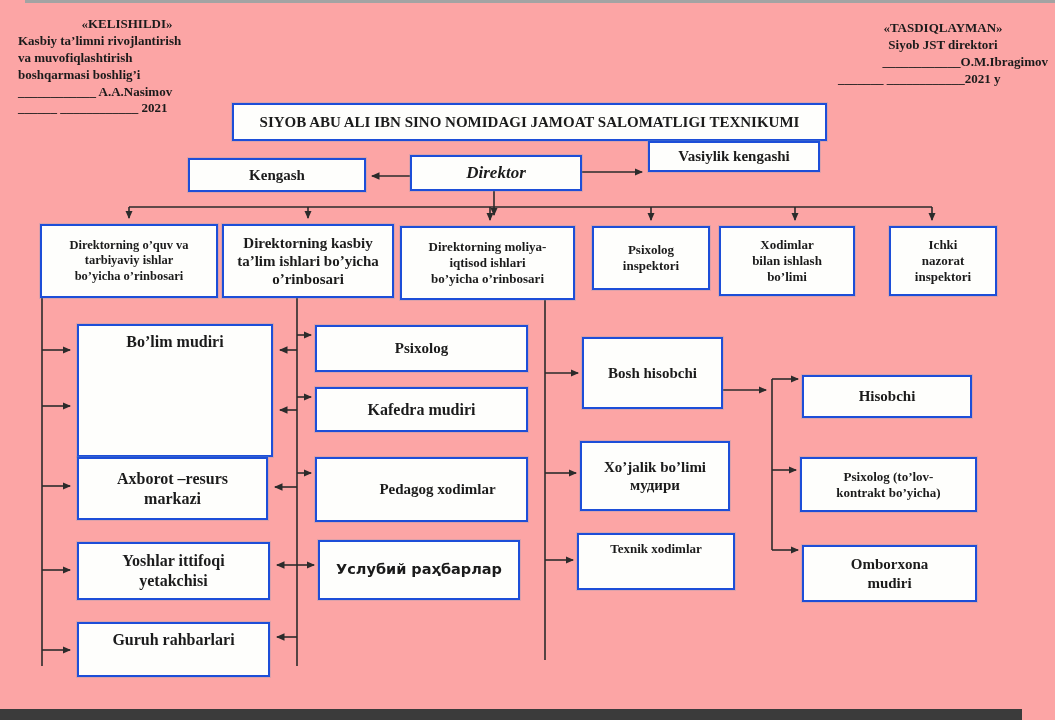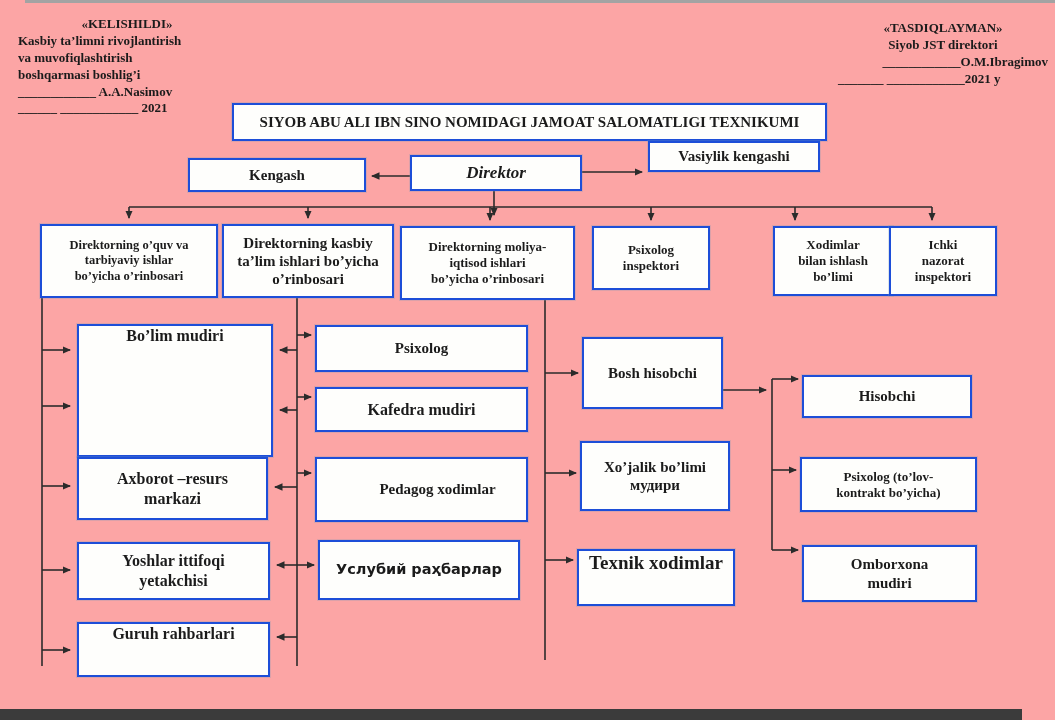--- a/index.html
+++ b/index.html
@@ -5,21 +5,21 @@
   html,body{margin:0;padding:0;}
   body{width:1055px;height:720px;position:relative;background:#ffffff;overflow:hidden;
        font-family:"Liberation Serif","DejaVu Serif",serif;}
   .stage{position:absolute;inset:0;background:#fca5a5;}
   .topline{position:absolute;left:25px;top:0;width:1030px;height:3px;background:#a3a3a3;}
   .bottombar{position:absolute;left:0;top:709px;width:1022px;height:11px;background:#3b3b3b;}
   .box{position:absolute;border:2px solid #1d4ed8;background:#fefefc;color:#1b1b1b;
        font-weight:700;display:flex;align-items:center;justify-content:center;
        text-align:center;white-space:pre-line;line-height:1.22;box-sizing:border-box;
        box-shadow:0 0 0 1px rgba(120,150,185,.25);}
-  .top-align{align-items:flex-start;padding-top:0;}
+  .top-align{align-items:flex-start;padding-top:6px;}
   .sans{font-family:"DejaVu Sans","Liberation Sans",sans-serif;}
   .approval{position:absolute;color:#1b1b1b;font-weight:700;font-size:13px;line-height:1.3;}
   .approval .c{text-align:center;}
   svg.wires{position:absolute;left:0;top:0;pointer-events:none;}
   .wire{stroke:#2b2b2b;stroke-width:1.6;fill:none;}
 </style>
 </head>
 <body>
 
 <div class="stage">
@@ -102,21 +102,21 @@
 tarbiyaviy ishlar
 bo’yicha o’rinbosari</div>
   <div class="box" style="left:222px;top:224px;width:172px;height:74px;font-size:15px;">Direktorning kasbiy
 ta’lim ishlari bo’yicha
 o’rinbosari</div>
   <div class="box" style="left:400px;top:226px;width:175px;height:74px;font-size:13px;">Direktorning moliya-
 iqtisod ishlari
 bo’yicha o’rinbosari</div>
   <div class="box" style="left:592px;top:226px;width:118px;height:64px;font-size:13px;">Psixolog
 inspektori</div>
-  <div class="box" style="left:773px;top:226px;width:120px;height:70px;font-size:13px;">Xodimlar
+  <div class="box" style="left:719px;top:226px;width:136px;height:70px;font-size:13px;">Xodimlar
 bilan ishlash
 bo’limi</div>
   <div class="box" style="left:878px;top:226px;width:108px;height:70px;font-size:13px;margin-left:11px;">Ichki
 nazorat
 inspektori</div>
 
   <div class="box top-align" style="left:77px;top:324px;width:196px;height:133px;font-size:16px;">Bo’lim mudiri</div>
   <div class="box" style="left:77px;top:457px;width:191px;height:63px;font-size:16px;">Axborot –resurs
 markazi</div>
   <div class="box top-align" style="left:77px;top:622px;width:193px;height:55px;font-size:16px;">Guruh rahbarlari</div>
@@ -124,21 +124,21 @@
 yetakchisi</div>
 
   <div class="box" style="left:315px;top:325px;width:213px;height:47px;font-size:15px;">Psixolog</div>
   <div class="box" style="left:315px;top:387px;width:213px;height:45px;font-size:16px;">Kafedra mudiri</div>
   <div class="box" style="left:315px;top:457px;width:213px;height:65px;font-size:15px;padding-left:32px;">Pedagog xodimlar</div>
   <div class="box sans" style="left:318px;top:540px;width:202px;height:60px;font-size:14.5px;">Услубий раҳбарлар</div>
 
   <div class="box" style="left:582px;top:337px;width:141px;height:72px;font-size:15px;">Bosh hisobchi</div>
   <div class="box" style="left:580px;top:441px;width:150px;height:70px;font-size:15px;">Xo’jalik bo’limi
 мудири</div>
-  <div class="box top-align" style="left:577px;top:533px;width:158px;height:57px;font-size:19px;margin-top:16px;">Texnik xodimlar</div>
+  <div class="box top-align" style="left:577px;top:533px;width:158px;height:57px;font-size:13px;">Texnik xodimlar</div>
 
   <div class="box" style="left:802px;top:375px;width:170px;height:43px;font-size:15px;">Hisobchi</div>
   <div class="box" style="left:800px;top:457px;width:177px;height:55px;font-size:13px;">Psixolog (to’lov-
 kontrakt bo’yicha)</div>
   <div class="box" style="left:802px;top:545px;width:175px;height:57px;font-size:15px;">Omborxona
 mudiri</div>
 
 </div>
 
 </body></html>

